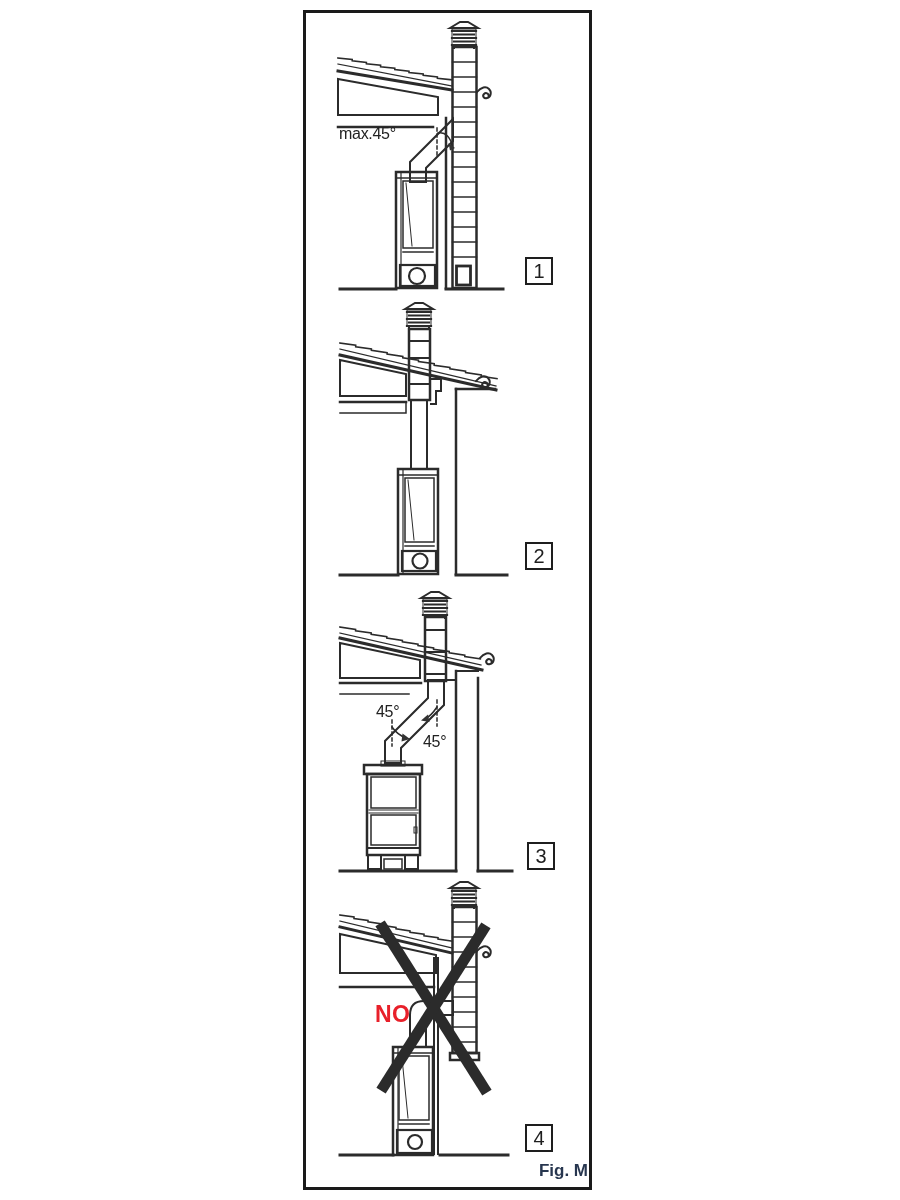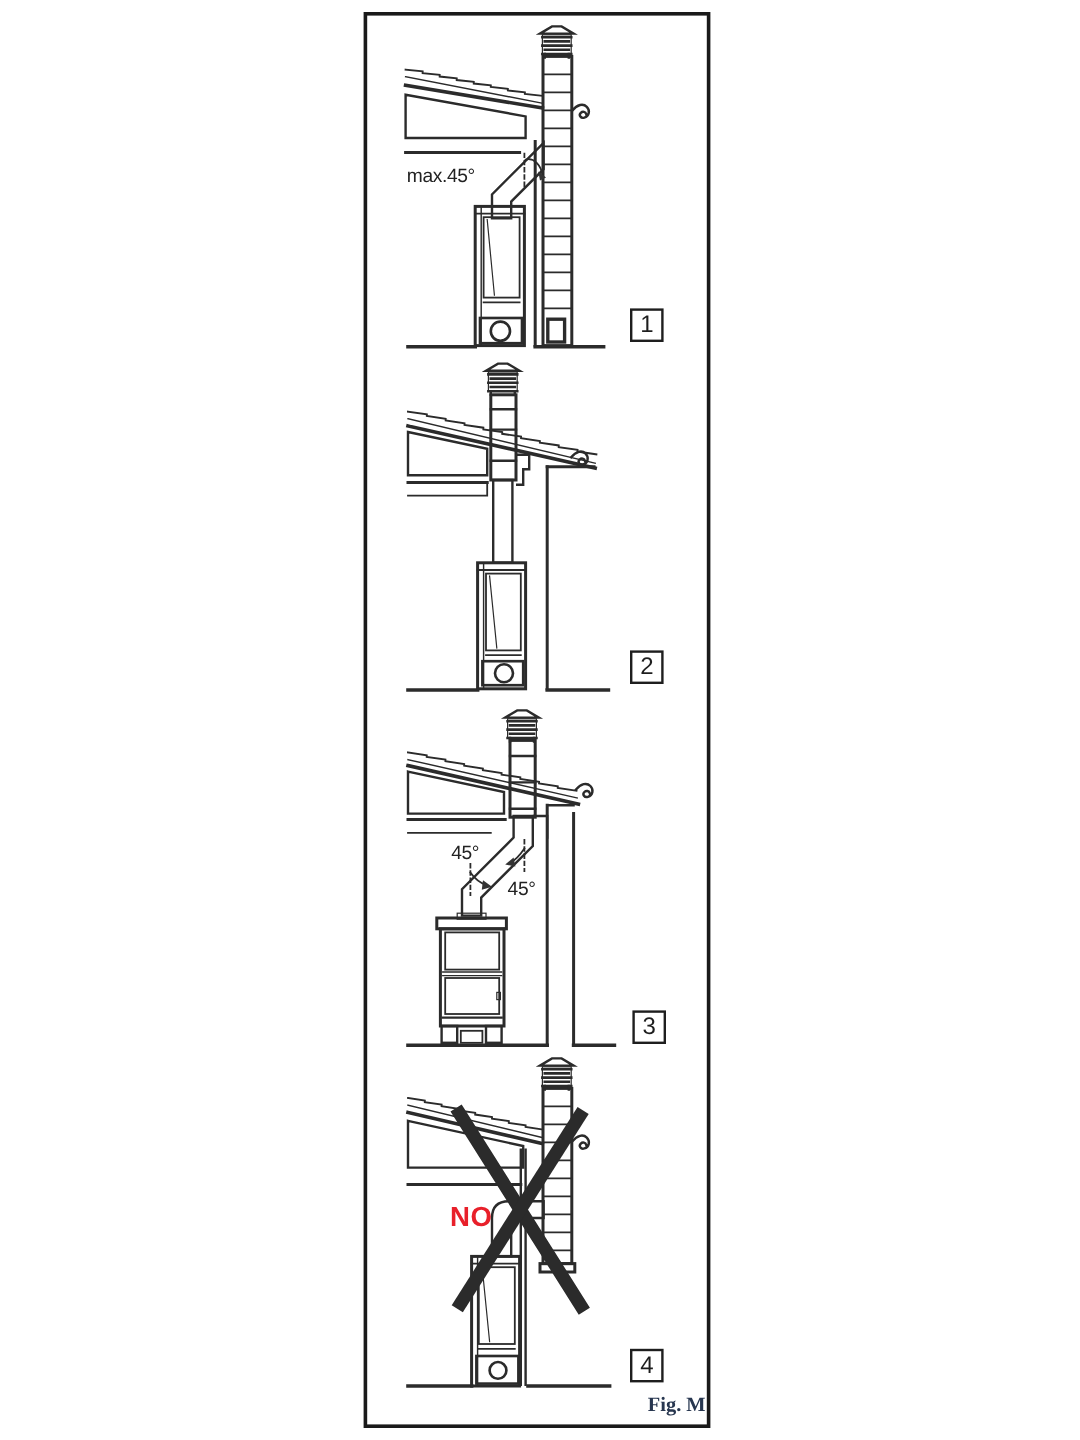--- a/index.html
+++ b/index.html
@@ -193,27 +193,27 @@
           <rect x="450" y="1053" width="29" height="7" class="f-white" stroke-width="2.5"></rect>
         </g>
         <use href="#cap" transform="translate(464,879)"></use>
         <g>
           <path class="redx" d="M383,928 L484,1088" stroke-width="11"></path>
           <path class="redx" d="M483,930 L384,1086" stroke-width="11"></path>
         </g>
       </g>
     </svg>
 
-    <div class="lbl" style="left:33px;top:126px;">max.45°</div>
+    <div class="lbl" style="left:33px;top:112px;">max.45°</div>
 
     <div class="lbl" style="left:70px;top:690px;">45°</div>
     <div class="lbl" style="left:117px;top:720px;">45°</div>
 
     <div class="no-lbl" style="left:55px;top:988px;">NO</div>
 
     <div class="badge" style="left:219px;top:244px;">1</div>
     <div class="badge" style="left:219px;top:529px;">2</div>
     <div class="badge" style="left:221px;top:829px;">3</div>
     <div class="badge" style="left:219px;top:1111px;">4</div>
 
-    <div class="caption" style="left:202px;top:1148px;font-family:Liberation Serif, serif;">Fig. M</div>
+    <div class="caption" style="left:202px;top:1148px;">Fig. M</div>
   </div>
 </div>
 
 </body></html>

